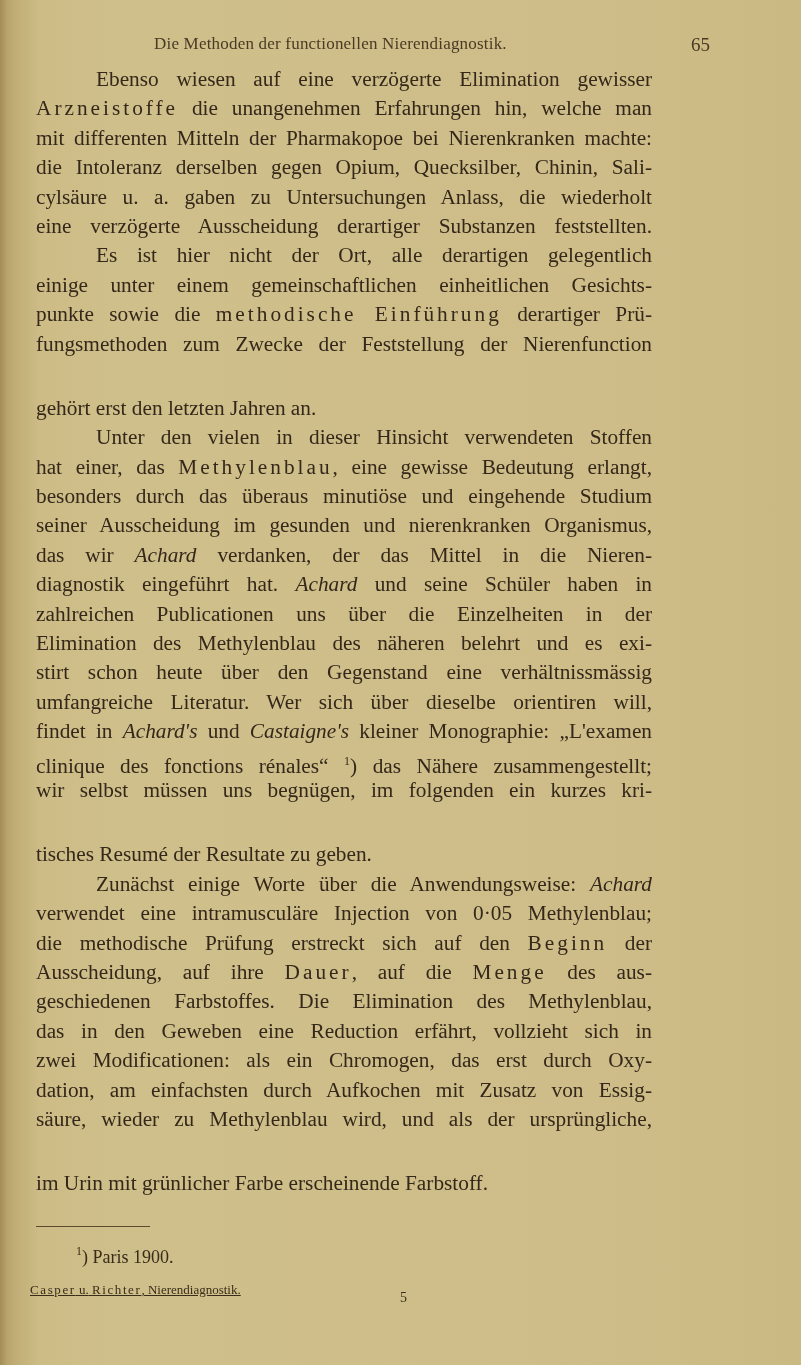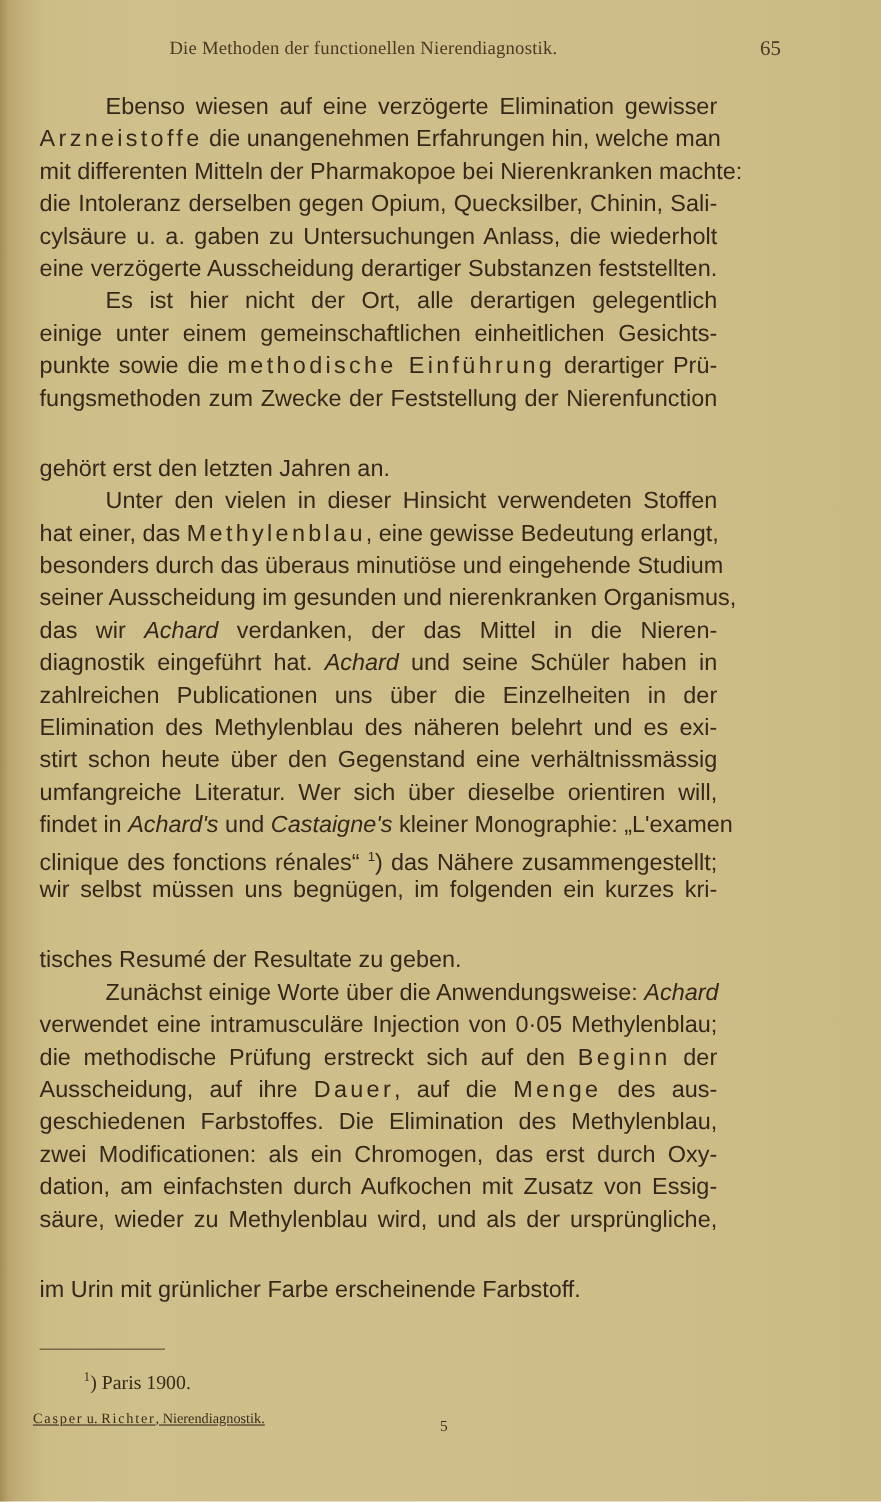--- a/index.html
+++ b/index.html
@@ -20,22 +20,22 @@
   .running-title {
     position:absolute; left:4px; top:0;
     font-family:Liberation Serif, serif; font-size:17px; letter-spacing:0.2px;
     color:#4a3a24;
   }
   .page-number {
     position:absolute; right:0; top:0;
     font-family:"Liberation Serif", serif; font-size:19px; color:#4a3a24;
   }
   .body-text {
-    position:absolute; left:36px; top:83px; width:616px;
-    font-family:Liberation Sans, sans-serif; font-size:21.3px;
+    position:absolute; left:36px; top:65px; width:616px;
+    font-family:Liberation Serif, serif; font-size:21.3px;
     line-height:29.4px; color:#35281a;
   }
   .line {
     display:block; white-space:nowrap; text-align:justify;
     text-align-last:justify; height:29.4px;
   }
   .line.last { text-align-last:left;margin-top:35px; }
   .line.indent { padding-left:60px; }
   .spaced { letter-spacing:3px; }
   .it { font-style:italic; }
@@ -92,20 +92,21 @@
   <span class="line">umfangreiche Literatur. Wer sich über dieselbe orientiren will,</span>
   <span class="line"><span>findet in</span> <span class="it">Achard's</span> <span>und</span> <span class="it">Castaigne's</span> <span>kleiner Monographie: „L'examen</span></span>
   <span class="line"><span>clinique des fonctions rénales“</span> <span class="sup">1</span><span>) das Nähere zusammengestellt;</span></span>
   <span class="line">wir selbst müssen uns begnügen, im folgenden ein kurzes kri-</span>
   <span class="line last">tisches Resumé der Resultate zu geben.</span>
   <span class="line indent"><span>Zunächst einige Worte über die Anwendungsweise:</span> <span class="it">Achard</span></span>
   <span class="line">verwendet eine intramusculäre Injection von 0·05 Methylenblau;</span>
   <span class="line"><span>die methodische Prüfung erstreckt sich auf den</span> <span class="spaced">Beginn</span> <span>der</span></span>
   <span class="line"><span>Ausscheidung, auf ihre</span> <span class="spaced">Dauer</span><span>, auf die</span> <span class="spaced">Menge</span> <span>des aus-</span></span>
   <span class="line">geschiedenen Farbstoffes. Die Elimination des Methylenblau,</span>
+  <span class="line">das in den Geweben eine Reduction erfährt, vollzieht sich in</span>
   <span class="line">zwei Modificationen: als ein Chromogen, das erst durch Oxy-</span>
   <span class="line">dation, am einfachsten durch Aufkochen mit Zusatz von Essig-</span>
   <span class="line">säure, wieder zu Methylenblau wird, und als der ursprüngliche,</span>
   <span class="line last">im Urin mit grünlicher Farbe erscheinende Farbstoff.</span>
 </div>
 
 <div class="fn-rule"></div>
 
 <div class="footnote">
   <span class="sup">1</span><span>) Paris 1900.</span>

